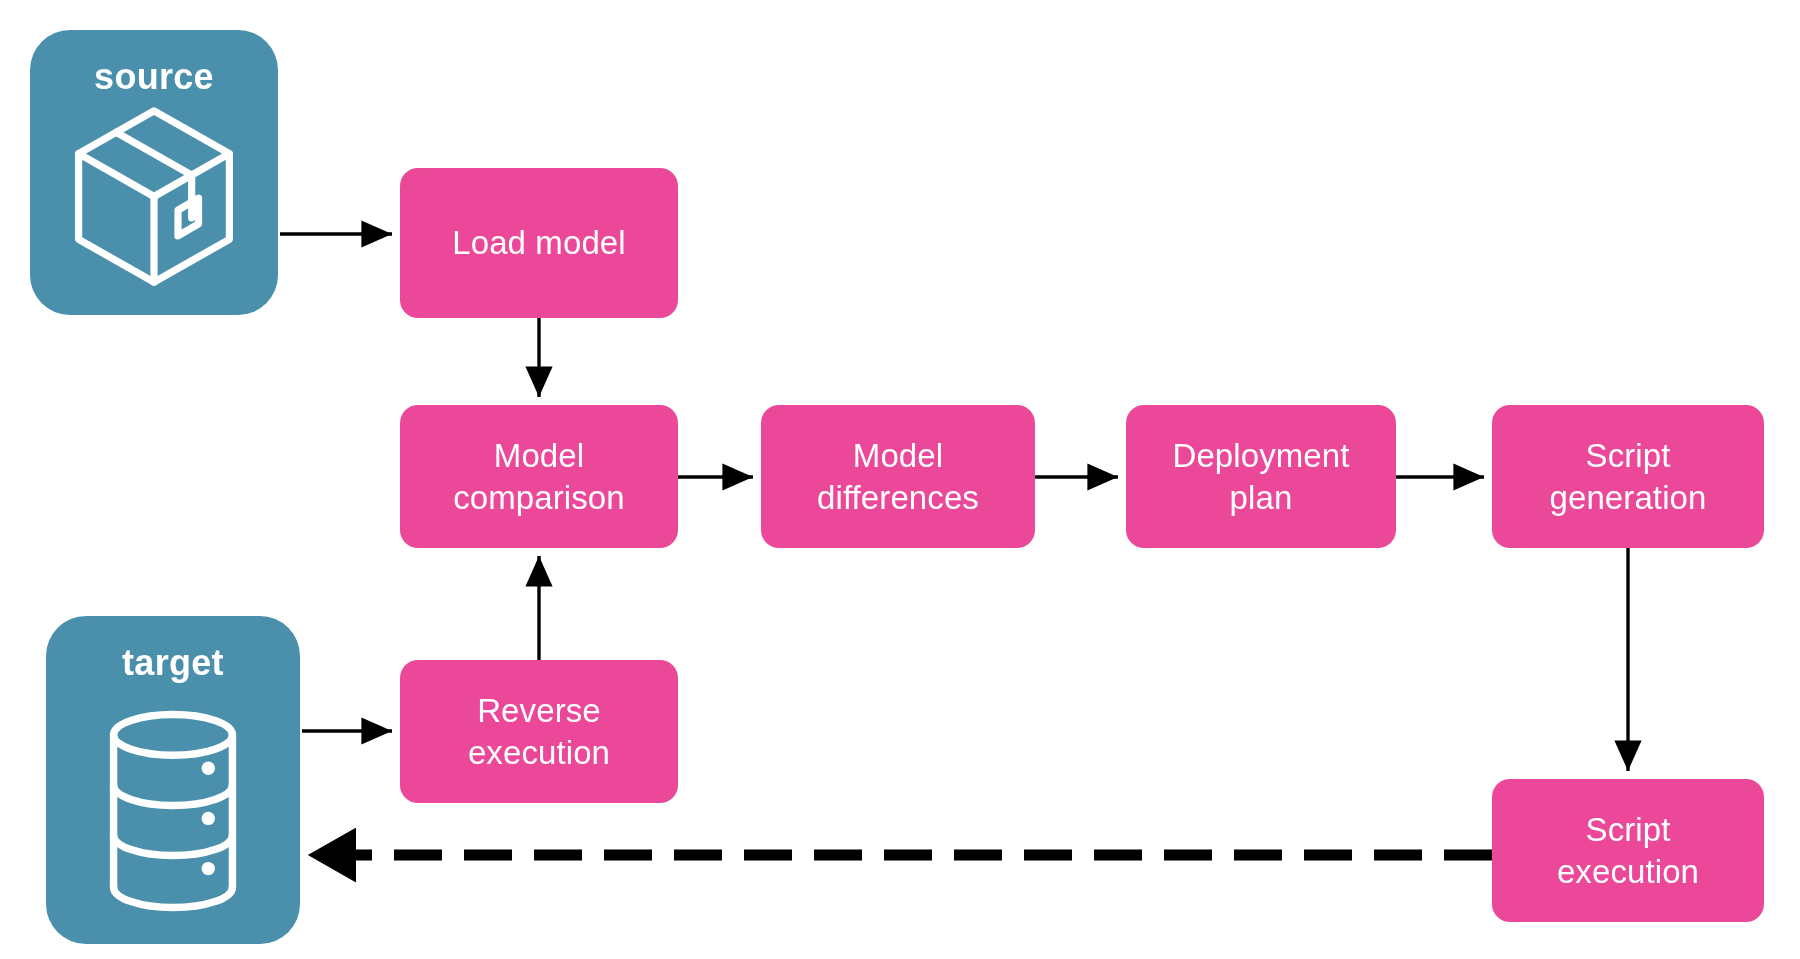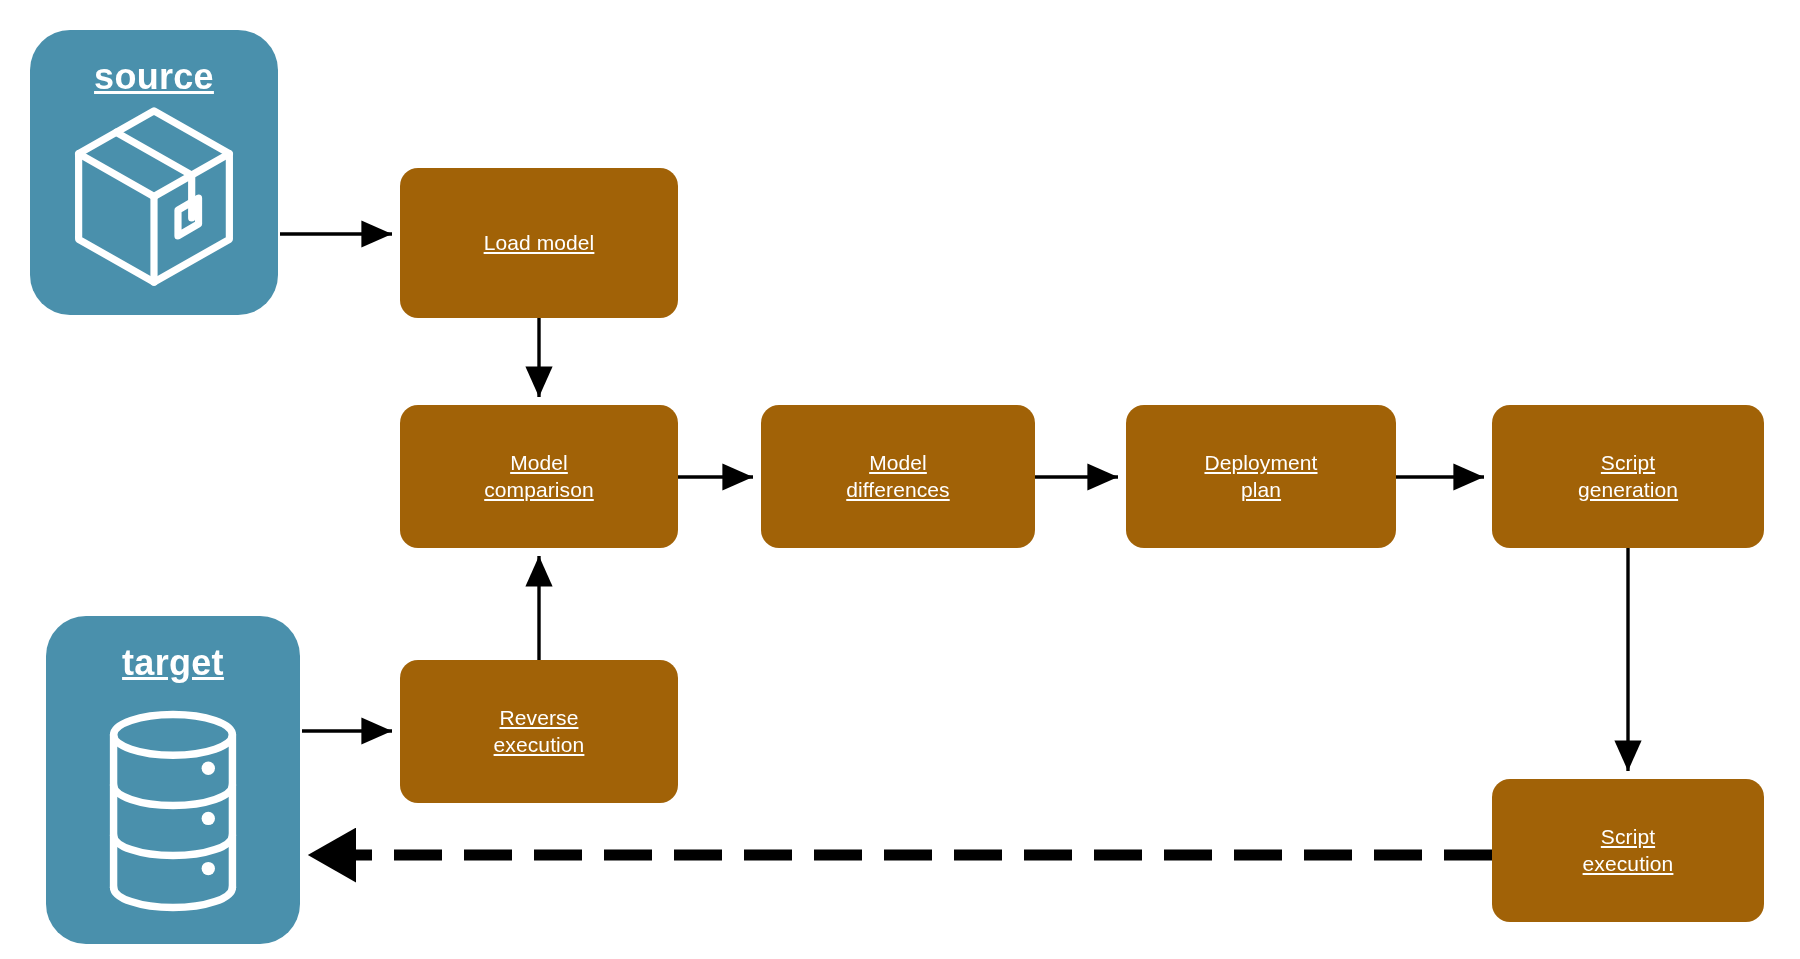--- a/index.html
+++ b/index.html
@@ -26,26 +26,25 @@
     pointer-events: none;
   }
   .node {
     position: absolute;
     box-sizing: border-box;
     display: flex;
     align-items: center;
     justify-content: center;
     text-align: center;
     color: #ffffff;
-    text-decoration: underline;
   }
   .process {
-    background: #a16207;
+    background: #ec4899;
     border-radius: 18px;
-    font-size: 21px;
+    font-size: 33px;
     line-height: 1.25;
     letter-spacing: 0.1px;
     font-weight: 400;
     white-space: pre-line;
     padding: 4px 4px;
   }
   .endpoint {
     background: #4a90ac;
     border-radius: 40px;
     flex-direction: column;

